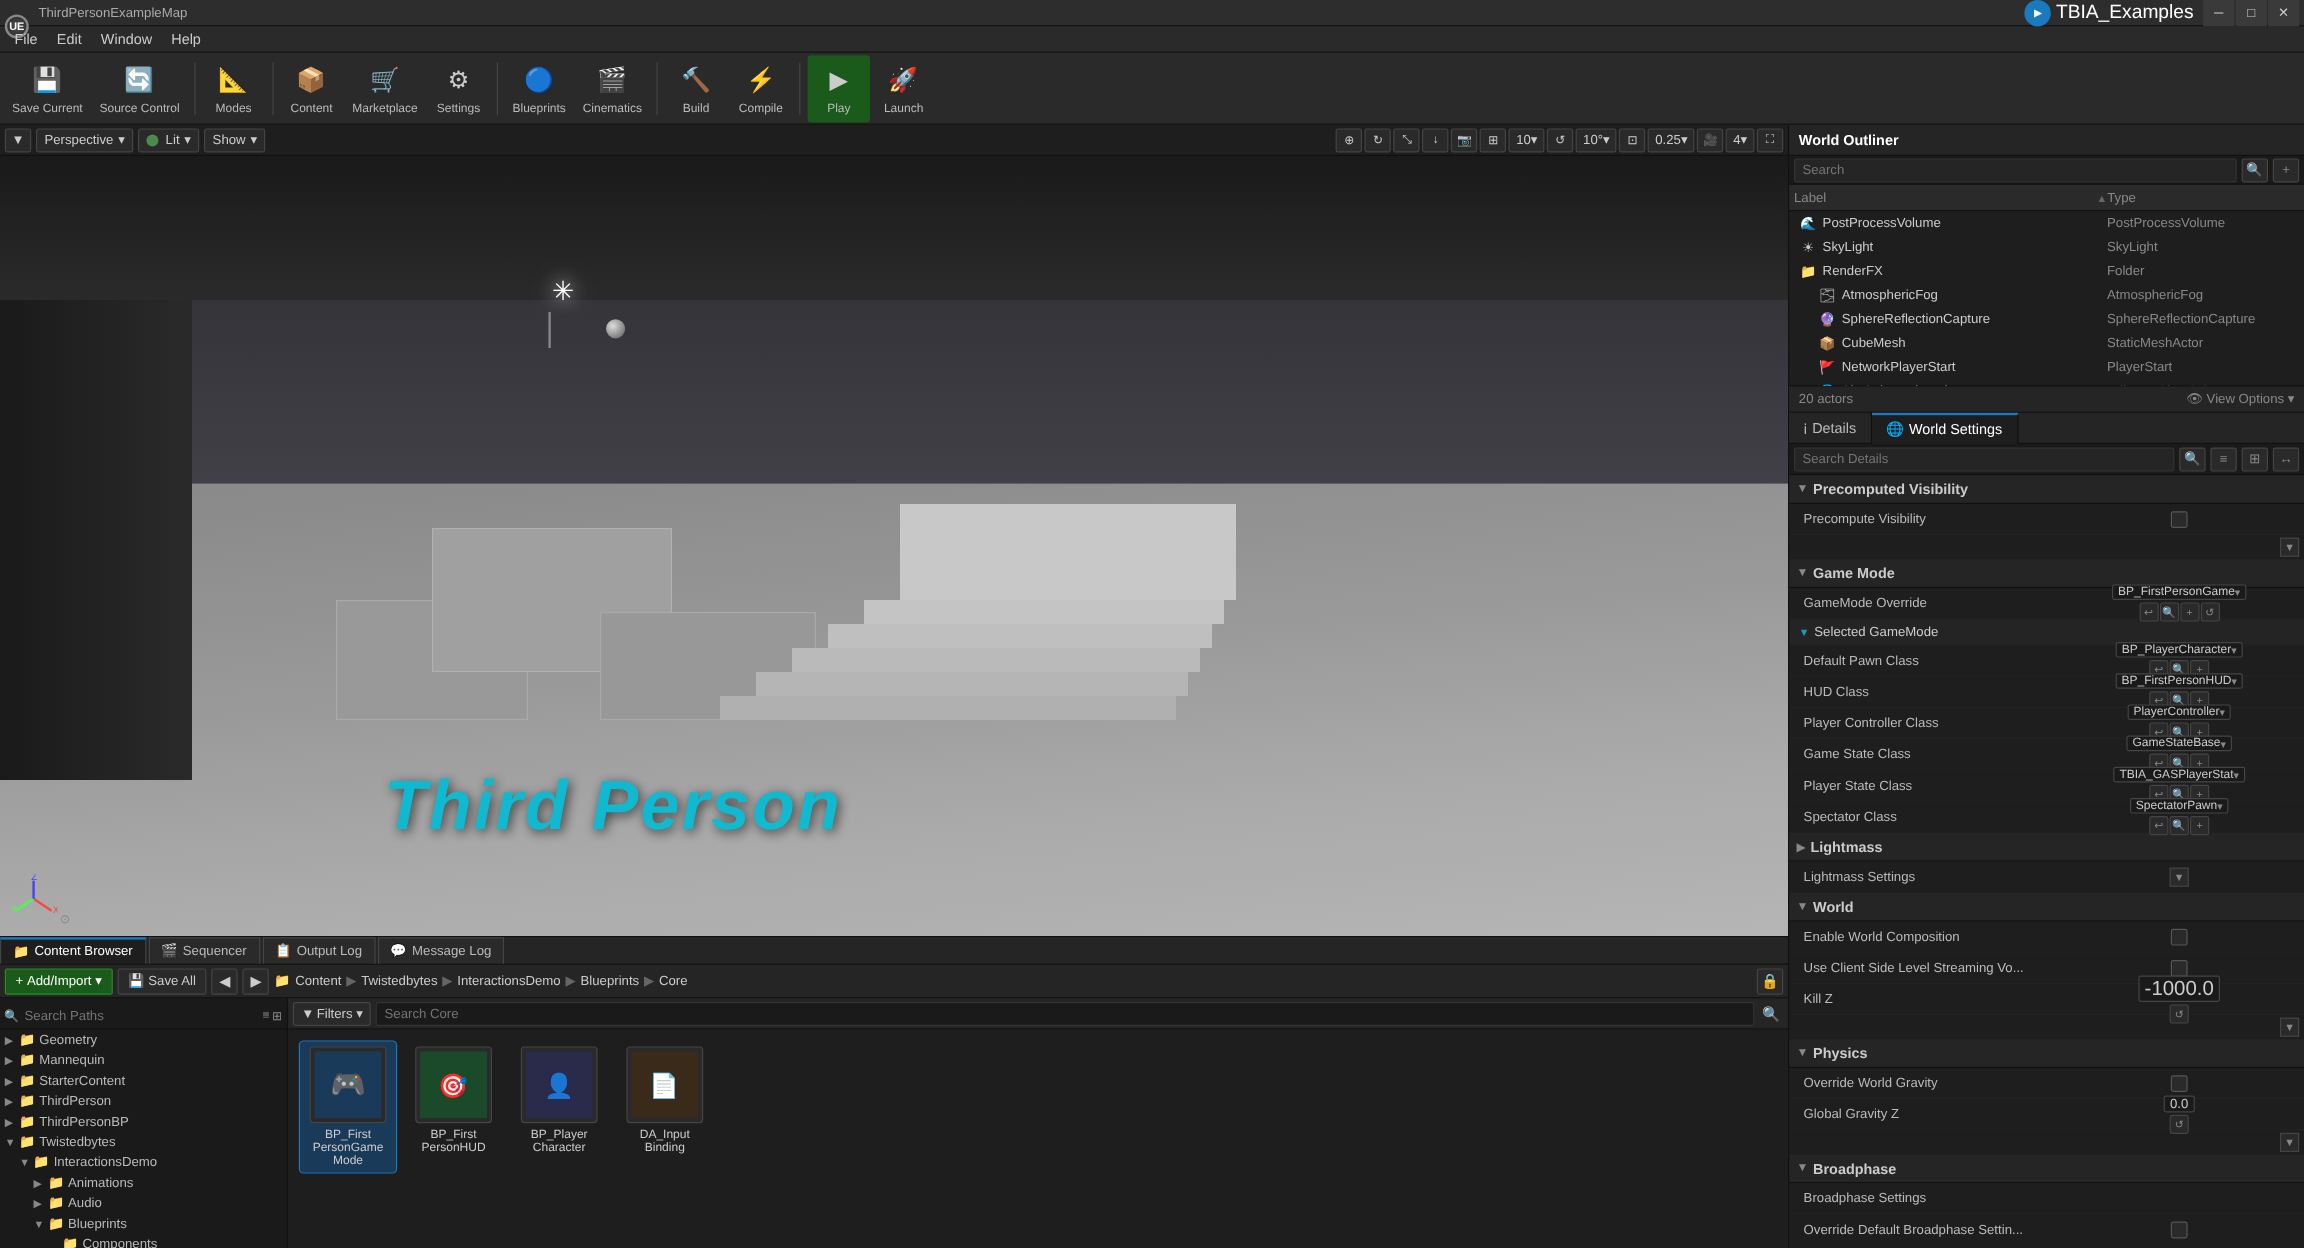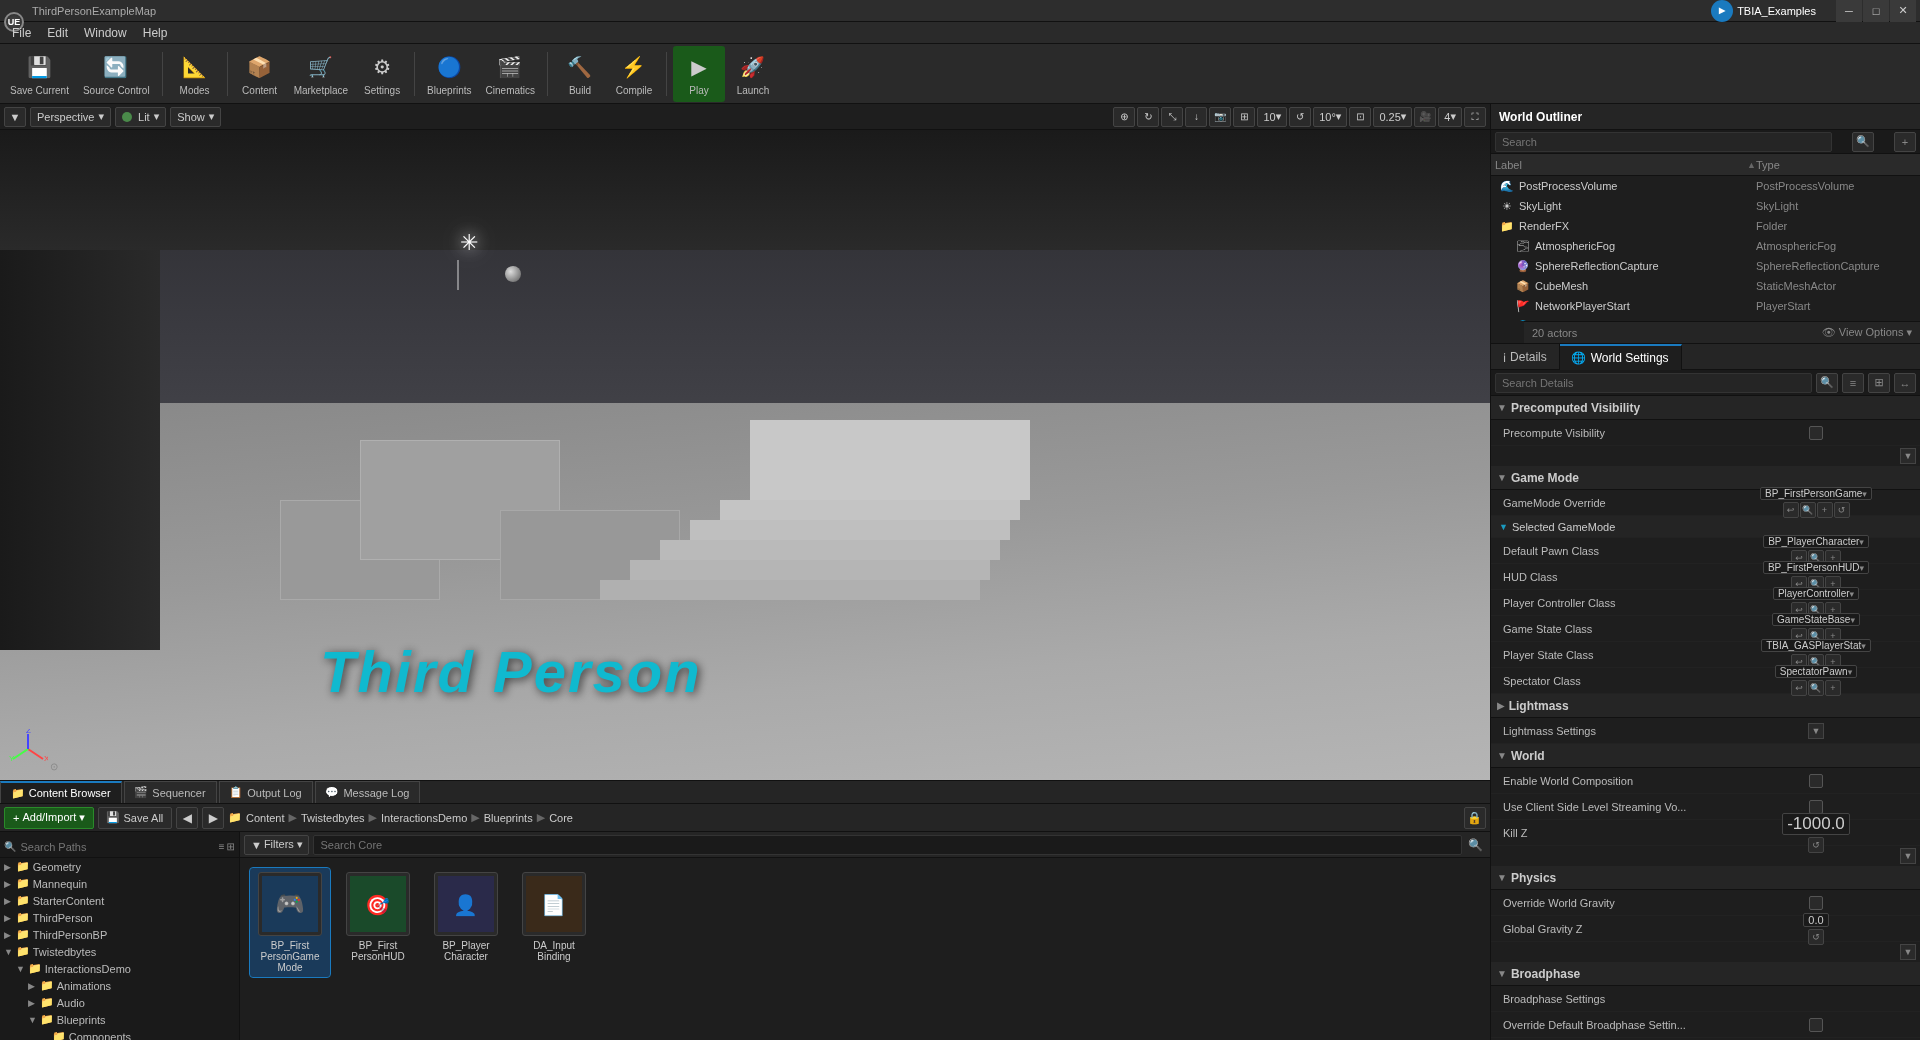--- a/index.html
+++ b/index.html
@@ -5,21 +5,21 @@
     * { margin: 0; padding: 0; box-sizing: border-box; }
     body { width: 1920px; height: 1040px; overflow: hidden; background: #1a1a1a; font-family: 'Segoe UI', Arial, sans-serif; font-size: 12px; color: #ccc; }
 
     
     #titlebar { display: flex; align-items: center; height: 22px; background: #2d2d2d; border-bottom: 1px solid #111; padding: 0 4px; }
     #titlebar .title { font-size: 11px; color: #aaa; flex: 1; }
     #titlebar .win-controls { display: flex; gap: 1px; }
     #titlebar .win-btn { width: 26px; height: 22px; background: #3a3a3a; border: none; color: #ccc; cursor: pointer; font-size: 11px; display: flex; align-items: center; justify-content: center; }
     #titlebar .ue-logo { width: 20px; height: 20px; background: radial-gradient(circle, #4a4a4a 0%, #2a2a2a 100%); border-radius: 50%; border: 2px solid #888; margin-right: 8px; display: flex; align-items: center; justify-content: center; color: #fff; font-size: 9px; font-weight: bold; margin-top: 22px; }
     #titlebar .tbia-badge { margin-left: auto; background: #1a7abf; border-radius: 50%; width: 22px; height: 22px; display: flex; align-items: center; justify-content: center; color: #fff; font-size: 8px; font-weight: bold; margin-right: 4px; }
-    #titlebar .tbia-text { font-size: 11px; color: #fff; margin-right: 20px; }
+    #titlebar .tbia-text { font-size: 16px; color: #fff; margin-right: 8px; }
 
     
     #menubar { display: flex; align-items: center; height: 22px; background: #2a2a2a; border-bottom: 1px solid #111; padding: 0 4px; }
     #menubar span { padding: 0 8px; color: #ccc; font-size: 12px; cursor: pointer; height: 22px; line-height: 22px; }
 
     
     #toolbar { display: flex; align-items: center; height: 60px; background: #2a2a2a; border-bottom: 1px solid #111; padding: 0 4px; gap: 2px; }
     .toolbar-btn { display: flex; flex-direction: column; align-items: center; justify-content: center; min-width: 52px; height: 56px; background: transparent; border: none; color: #ccc; cursor: pointer; padding: 4px 6px; border-radius: 3px; font-size: 11px; }
     .toolbar-icon { width: 32px; height: 32px; display: flex; align-items: center; justify-content: center; font-size: 20px; }
     .toolbar-label { font-size: 10px; color: #bbb; text-align: center; line-height: 1.2; margin-top: 2px; }
@@ -87,33 +87,33 @@
     .asset-item.selected { background: #1a3a5a; outline: 1px solid #1a7abf; }
     .asset-thumb { width: 64px; height: 64px; background: #2a2a2a; border-radius: 3px; display: flex; align-items: center; justify-content: center; font-size: 28px; border: 1px solid #444; overflow: hidden; }
     .asset-label { font-size: 10px; color: #ccc; text-align: center; word-break: break-word; }
 
     
     #right-panel { width: 430px; border-left: 1px solid #111; display: flex; flex-direction: column; background: #1e1e1e; }
 
     
     #outliner { height: 240px; border-bottom: 1px solid #111; display: flex; flex-direction: column; }
     #outliner-header { display: flex; align-items: center; height: 26px; background: #252525; border-bottom: 1px solid #111; padding: 0 8px; }
-    #outliner-search { display: flex; align-items: center; height: 24px; background: #1a1a1a; border-bottom: 1px solid #111; padding: 0 4px; gap: 20px; }
+    #outliner-search { display: flex; align-items: center; height: 24px; background: #1a1a1a; border-bottom: 1px solid #111; padding: 0 4px; gap: 4px; }
     .search-input { flex: 1; height: 20px; background: #252525; border: 1px solid #333; border-radius: 2px; color: #ccc; padding: 0 6px; font-size: 11px; }
     .search-btn { width: 22px; height: 20px; background: #2a2a2a; border: 1px solid #444; border-radius: 2px; display: flex; align-items: center; justify-content: center; cursor: pointer; color: #888; font-size: 11px; }
     #outliner-cols { display: flex; align-items: center; height: 22px; background: #2a2a2a; border-bottom: 1px solid #111; padding: 0 4px; font-size: 11px; color: #888; }
     .col-label { flex: 1; }
     .col-type { width: 160px; }
     #outliner-list { flex: 1; overflow-y: auto; }
     .outliner-row { display: flex; align-items: center; height: 20px; padding: 0 4px; font-size: 11px; color: #ccc; cursor: pointer; }
     .outliner-row .row-icon { width: 16px; height: 16px; margin-right: 4px; display: flex; align-items: center; justify-content: center; font-size: 11px; }
     .outliner-row .row-name { flex: 1; overflow: hidden; text-overflow: ellipsis; white-space: nowrap; }
     .outliner-row .row-type { width: 160px; color: #888; overflow: hidden; text-overflow: ellipsis; white-space: nowrap; }
     .edit-link { color: #1a9abf; cursor: pointer; }
-    #outliner-footer { height: 22px; background: #252525; border-top: 1px solid #111; display: flex; align-items: center; padding: 0 8px; font-size: 11px; color: #888; margin-left: 33px; }
+    #outliner-footer { height: 22px; background: #252525; border-top: 1px solid #111; display: flex; align-items: center; padding: 0 8px; font-size: 11px; color: #888; }
     .footer-spacer { flex: 1; }
     .view-opts-link { cursor: pointer; color: #888; font-size: 11px; display: flex; align-items: center; gap: 2px; }
 
     
     #details-tabs { display: flex; height: 26px; background: #252525; border-bottom: 1px solid #111; }
     .details-tab { display: flex; align-items: center; padding: 0 12px; height: 26px; font-size: 12px; color: #bbb; cursor: pointer; border-right: 1px solid #111; gap: 4px; }
     .details-tab.active { background: #1e1e1e; color: #fff; border-top: 2px solid #1a7abf; }
 
     
     #details-panel { flex: 1; display: flex; flex-direction: column; overflow: hidden; }

